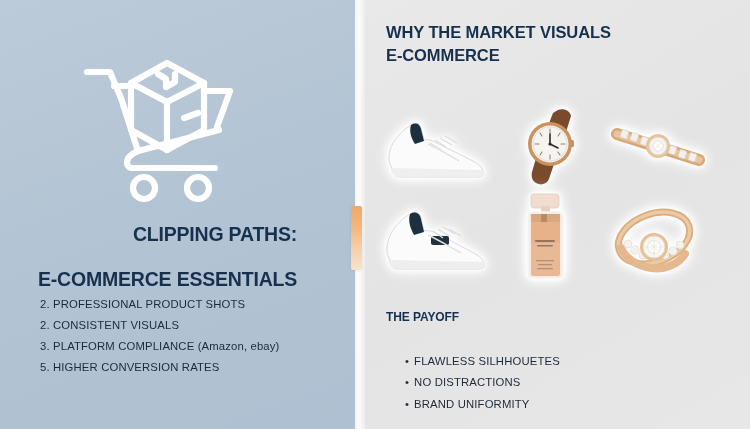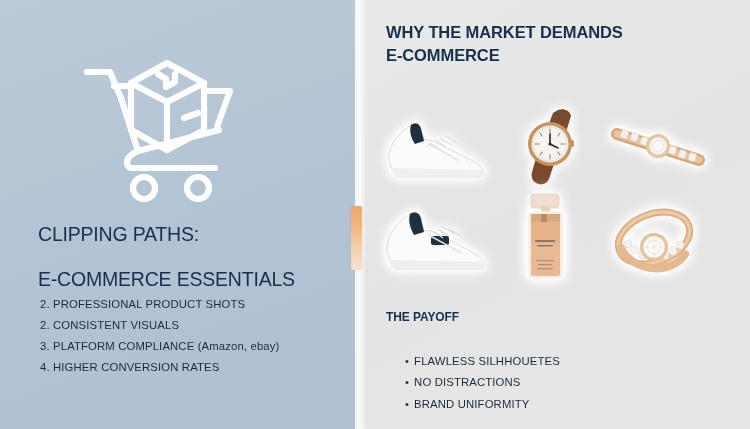--- a/index.html
+++ b/index.html
@@ -18,22 +18,23 @@
     flex:0 0 355px;
   }
   .cart-icon-wrap{
     position:absolute;left:80px;top:50px;width:165px;height:155px;
   }
   .cart-icon-wrap svg{width:100%;height:100%;display:block;}
 
   .left-heading{
     position:absolute;left:38px;top:222px;
     color:#16304d;
-    font-size:19.5px;font-weight:normal;letter-spacing:-0.2px;
+    font-size:19.5px;font-weight:bold;letter-spacing:-0.2px;
     line-height:1.26;
+    text-align:right;
   }
   .left-heading .l2{display:block;margin-top:20px;}
 
   .left-list{
     position:absolute;left:40px;top:294px;
     list-style:none;margin:0;padding:0;
   }
   .left-list li{
     color:#1d2a38;
     font-size:11.3px;
@@ -137,31 +138,31 @@
 
     <div class="left-heading">
       <span class="l1">CLIPPING PATHS:</span>
       <span class="l2">E-COMMERCE ESSENTIALS</span>
     </div>
 
     <ul class="left-list">
       <li>2. PROFESSIONAL PRODUCT SHOTS</li>
       <li>2. CONSISTENT VISUALS</li>
       <li>3. PLATFORM COMPLIANCE (Amazon, ebay)</li>
-      <li>4. HIGHER CONVERSION RATES</li>
+      <li>5. HIGHER CONVERSION RATES</li>
     </ul>
   </div>
 
   <div class="divider"></div>
   <div class="accent-bar"></div>
 
   <div class="right-panel">
 
     <div class="right-heading">
-      <span>WHY THE MARKET DEMANDS</span>
+      <span>WHY THE MARKET VISUALS</span>
       <span>E-COMMERCE</span>
     </div>
 
     <div class="product-grid">
 
       <div class="product-cell p-shoe1">
         <svg viewBox="0 0 120 76" xmlns="http://www.w3.org/2000/svg">
           <path d="M16 58 C12 52 14 40 20 32 C25 25 32 19 38 16 C42 14 45 16 46 20 L49 32 C52 31 56 32 60 34 L96 52 C104 56 108 60 108 64 L108 66 C108 68 106 69 103 69 L24 69 C19 69 17 64 16 58 Z" fill="#fbfbfb" stroke="#d8d8d8" stroke-width="1"></path>
           <path d="M16 60 L108 62 L108 66 C108 68 106 69 103 69 L24 69 C19 69 16 65 16 60 Z" fill="#efefef"></path>
           <path d="M36 17 C41 14 45 16 46 21 L49 33 L40 36 C36 30 34 23 36 17 Z" fill="#1d3040"></path>

